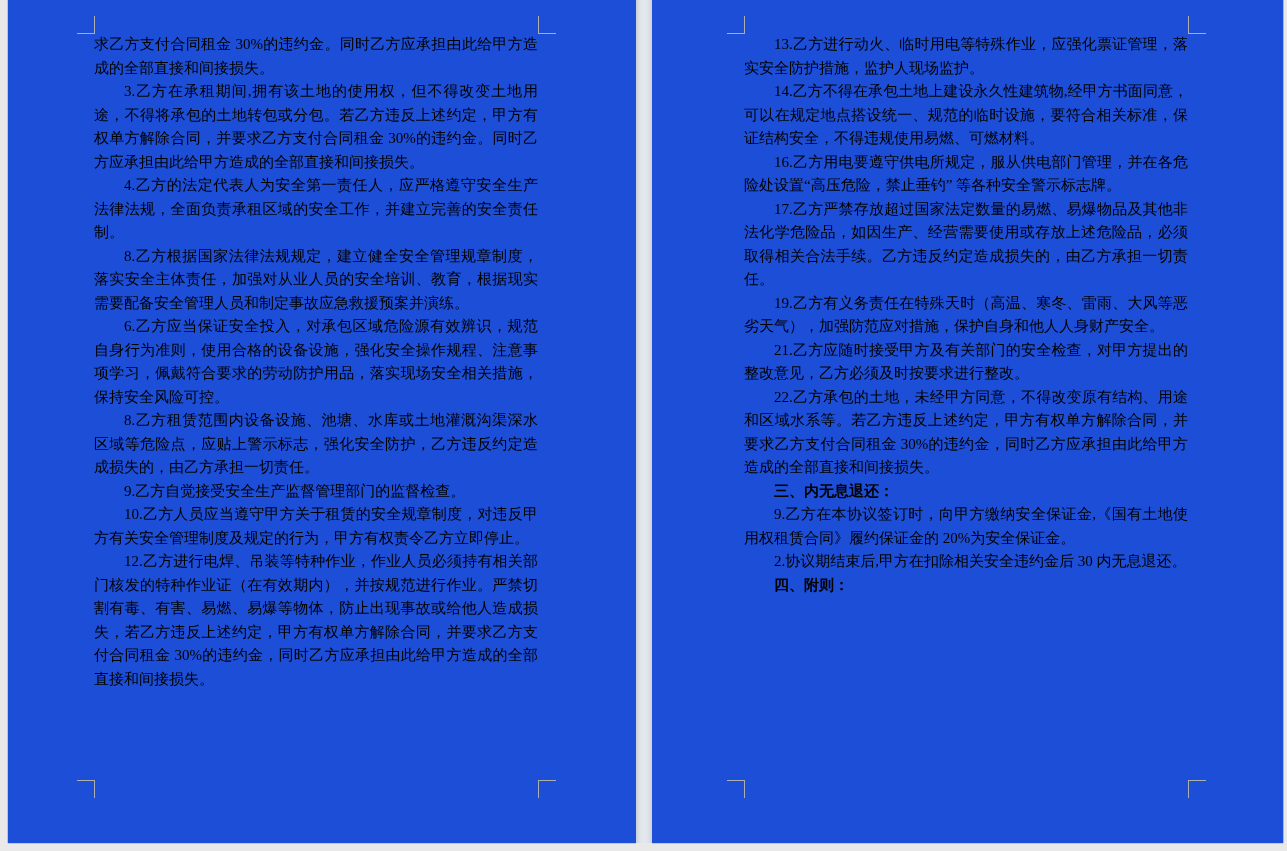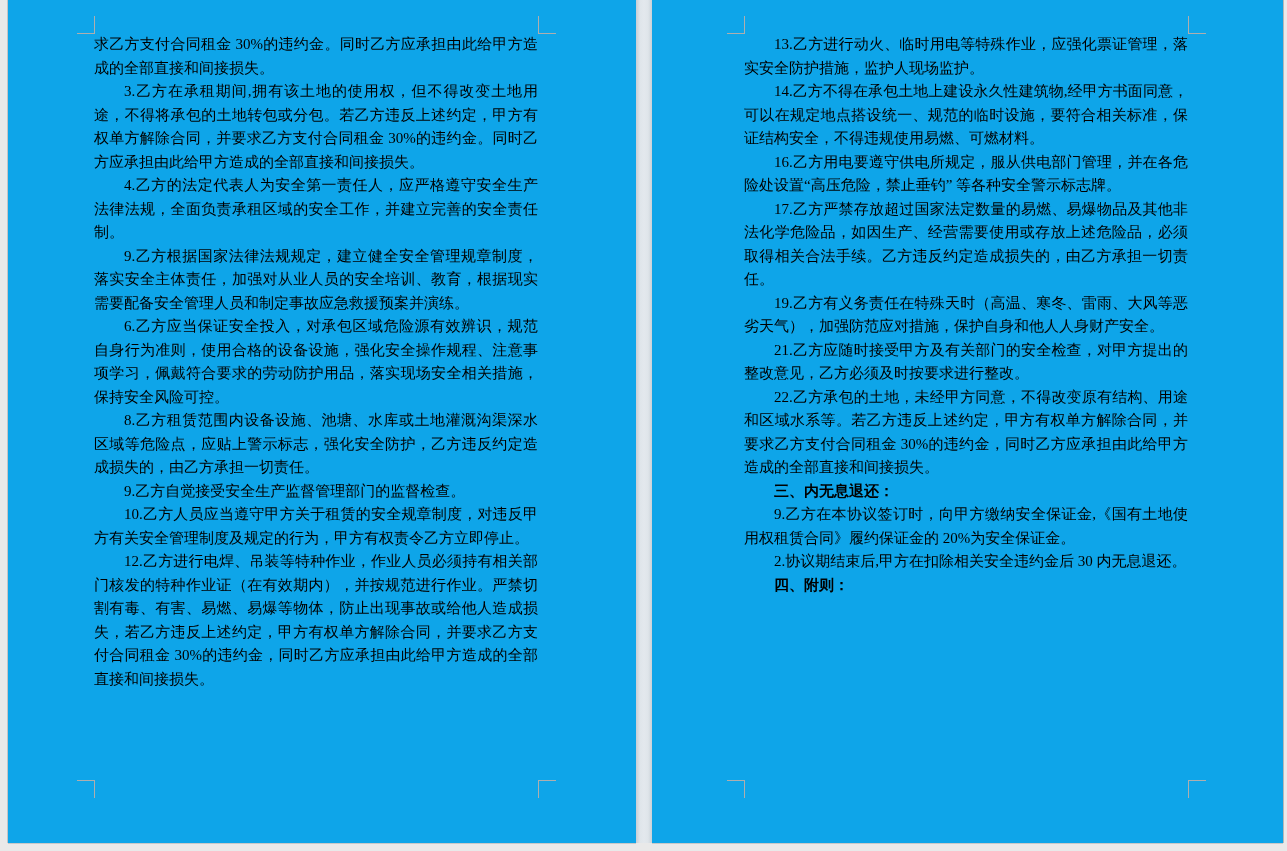--- a/index.html
+++ b/index.html
@@ -5,21 +5,21 @@
   html,body{margin:0;padding:0;}
   body{
     width:1287px;height:851px;overflow:hidden;
     background:#e9e9e9;
     font-family:"Liberation Serif","DejaVu Serif",serif;
   }
   .stage{position:relative;width:1287px;height:851px;}
 
   
   .page{
-    position:absolute;top:0;height:843px;background:#0ea5e9;
+    position:absolute;top:0;height:843px;background:#1d4ed8;
     border-bottom:1px solid #c9c9c9;
   }
   .page-left{left:8px;width:628px;}
   .page-right{left:652px;width:631px;}
 
   
   .gap{
     position:absolute;top:0;left:636px;width:16px;height:843px;
     background:linear-gradient(90deg,#c7ced5 0,#dfe5ea 25%,#e3e8ed 50%,#dfe5ea 75%,#cbd2d8 100%);
   }
@@ -62,21 +62,21 @@
 
   <div class="page page-left">
     <div class="mark tl"></div>
     <div class="mark tr"></div>
     <div class="mark bl"></div>
     <div class="mark br"></div>
     <div class="textarea">
         <p class="">求乙方支付合同租金 30%的违约金。同时乙方应承担由此给甲方造成的全部直接和间接损失。</p>
         <p class="indent ">3.乙方在承租期间,拥有该土地的使用权，但不得改变土地用途，不得将承包的土地转包或分包。若乙方违反上述约定，甲方有权单方解除合同，并要求乙方支付合同租金 30%的违约金。同时乙方应承担由此给甲方造成的全部直接和间接损失。</p>
         <p class="indent ">4.乙方的法定代表人为安全第一责任人，应严格遵守安全生产法律法规，全面负责承租区域的安全工作，并建立完善的安全责任制。</p>
-        <p class="indent ">9.乙方根据国家法律法规规定，建立健全安全管理规章制度，落实安全主体责任，加强对从业人员的安全培训、教育，根据现实需要配备安全管理人员和制定事故应急救援预案并演练。</p>
+        <p class="indent ">8.乙方根据国家法律法规规定，建立健全安全管理规章制度，落实安全主体责任，加强对从业人员的安全培训、教育，根据现实需要配备安全管理人员和制定事故应急救援预案并演练。</p>
         <p class="indent ">6.乙方应当保证安全投入，对承包区域危险源有效辨识，规范自身行为准则，使用合格的设备设施，强化安全操作规程、注意事项学习，佩戴符合要求的劳动防护用品，落实现场安全相关措施，保持安全风险可控。</p>
         <p class="indent ">8.乙方租赁范围内设备设施、池塘、水库或土地灌溉沟渠深水区域等危险点，应贴上警示标志，强化安全防护，乙方违反约定造成损失的，由乙方承担一切责任。</p>
         <p class="indent ">9.乙方自觉接受安全生产监督管理部门的监督检查。</p>
         <p class="indent ">10.乙方人员应当遵守甲方关于租赁的安全规章制度，对违反甲方有关安全管理制度及规定的行为，甲方有权责令乙方立即停止。</p>
         <p class="indent ">12.乙方进行电焊、吊装等特种作业，作业人员必须持有相关部门核发的特种作业证（在有效期内），并按规范进行作业。严禁切割有毒、有害、易燃、易爆等物体，防止出现事故或给他人造成损失，若乙方违反上述约定，甲方有权单方解除合同，并要求乙方支付合同租金 30%的违约金，同时乙方应承担由此给甲方造成的全部直接和间接损失。</p>
       </div>
   </div>
 
   <div class="gap"></div>
 

